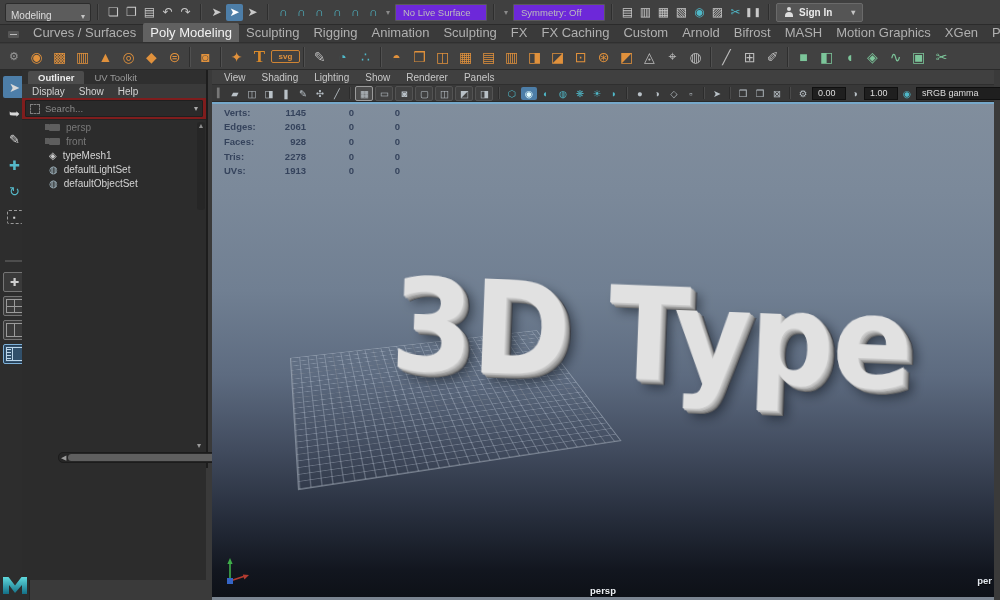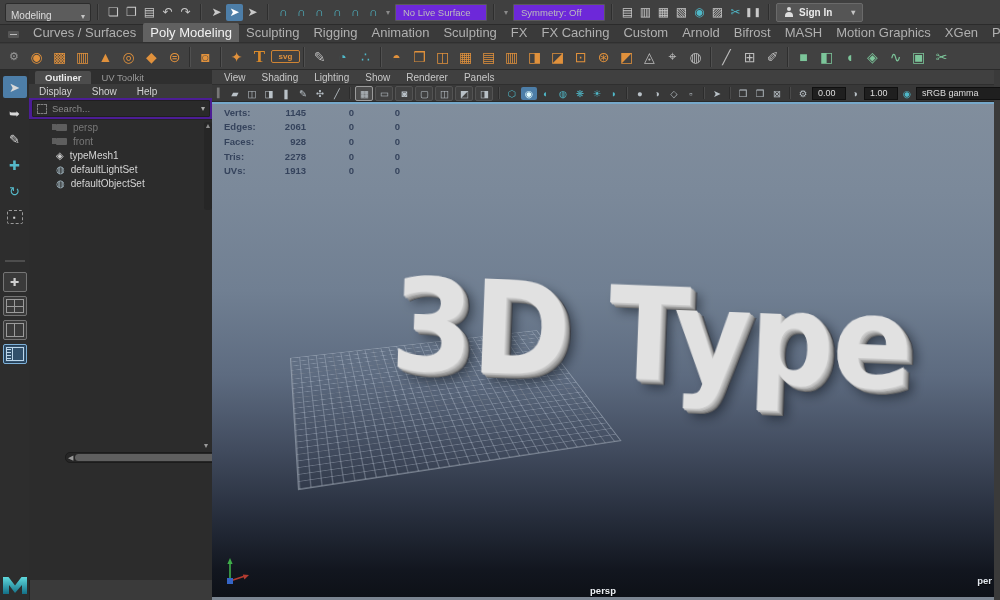--- a/index.html
+++ b/index.html
@@ -58,26 +58,26 @@
   .laybtn .lb-cross{color:#cfcfcf;font-size:11px;}
   .lb-grid4{width:16px;height:12px;border:1px solid #9a9a9a;
     background:linear-gradient(#9a9a9a,#9a9a9a) 50% 0/1px 100% no-repeat,linear-gradient(#9a9a9a,#9a9a9a) 0 50%/100% 1px no-repeat;}
   .lb-grid2{width:16px;height:12px;border:1px solid #9a9a9a;
     background:linear-gradient(#9a9a9a,#9a9a9a) 50% 0/1px 100% no-repeat;}
   .laybtn.active{border:1px solid #7fb2d9;background:#31506b;box-shadow:0 0 0 1px #274058 inset;}
   .lb-outl{width:16px;height:12px;border:1px solid #bcd6ea;
     background:linear-gradient(#bcd6ea,#bcd6ea) 5px 0/1px 100% no-repeat,
       repeating-linear-gradient(180deg,#bcd6ea 0 1px,transparent 1px 3px) 0 1px/4px 10px no-repeat;}
   
-  .outliner{position:absolute;left:29px;top:70px;width:186px;height:398px;background:#4c1d95;
+  .outliner{position:absolute;left:22px;top:70px;width:186px;height:398px;background:#7f1d1d;
     border-right:2px solid #1d1d1d;box-sizing:border-box;}
   .otabs{height:14px;display:flex;background:#2f2f2f;font-size:9.5px;color:#9a9a9a;align-items:flex-end;padding-left:6px;}
   .otab{padding:1px 10px 1px;}
   .otab.active{background:#4c4c4c;color:#ececec;border-radius:2px 2px 0 0;font-weight:bold;}
-  .omenus{height:14px;display:flex;gap:20px;padding:0 10px;font-size:10px;color:#d2d2d2;background:#3a3a3a;align-items:center;}
+  .omenus{height:14px;display:flex;gap:14px;padding:0 10px;font-size:10px;color:#d2d2d2;background:#3a3a3a;align-items:center;}
   .osearch{height:15px;margin:2px 3px;display:flex;align-items:center;background:#2a2a2a;
     border:1px solid #1f1f1f;border-radius:1px;padding:0 4px;gap:5px;}
   .osearch .filter-ic{width:8px;height:8px;border:1px dashed #808080;flex:none;}
   .osearch .stext{color:#8a8a8a;font-size:9.5px;flex:1;}
   .osearch .scaret{color:#aaa;font-size:8px;}
   .otree{position:relative;background:#2c2c2c;height:460px;border-top:1px solid #242424;}
   .orow{height:14px;display:flex;align-items:center;padding-left:27px;gap:6px;font-size:10px;color:#d4d4d4;}
   .orow.dim{color:#787878;}
   .cam{width:11px;height:7px;background:#8a8a8a;border-radius:1px;position:relative;flex:none;}
   .cam:after{content:"";position:absolute;left:-4px;top:0.5px;border-right:4px solid #8a8a8a;

